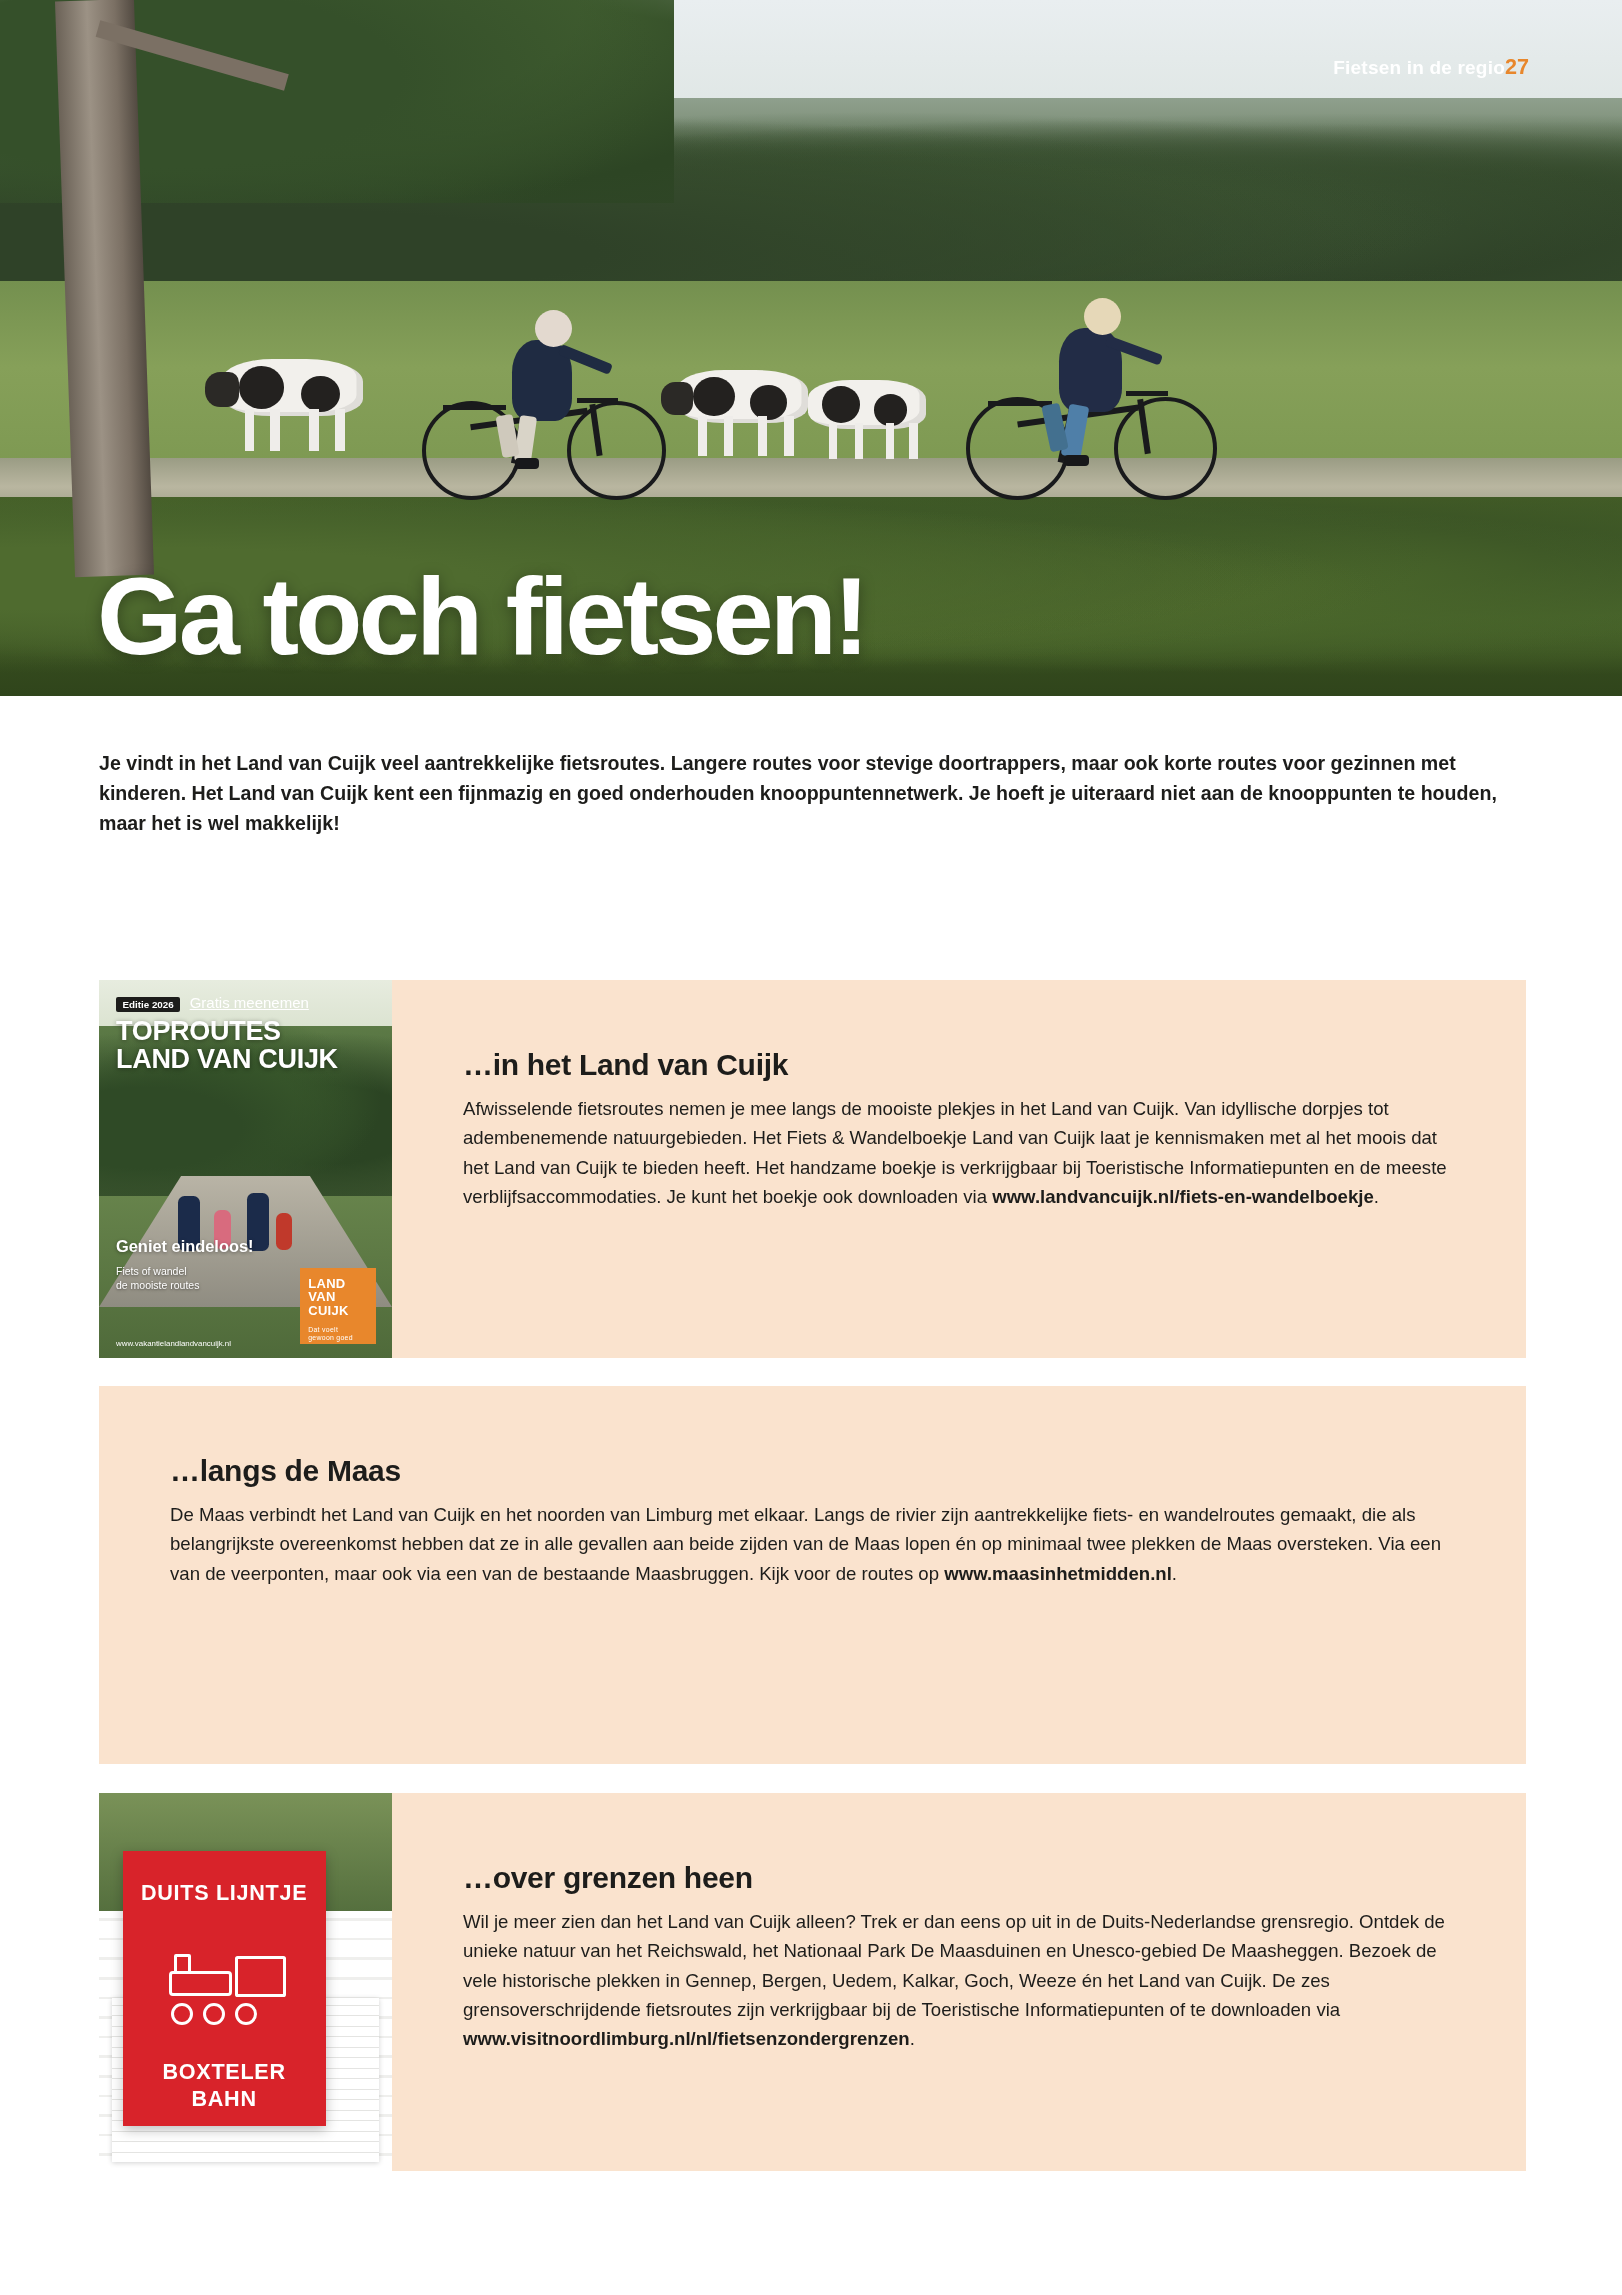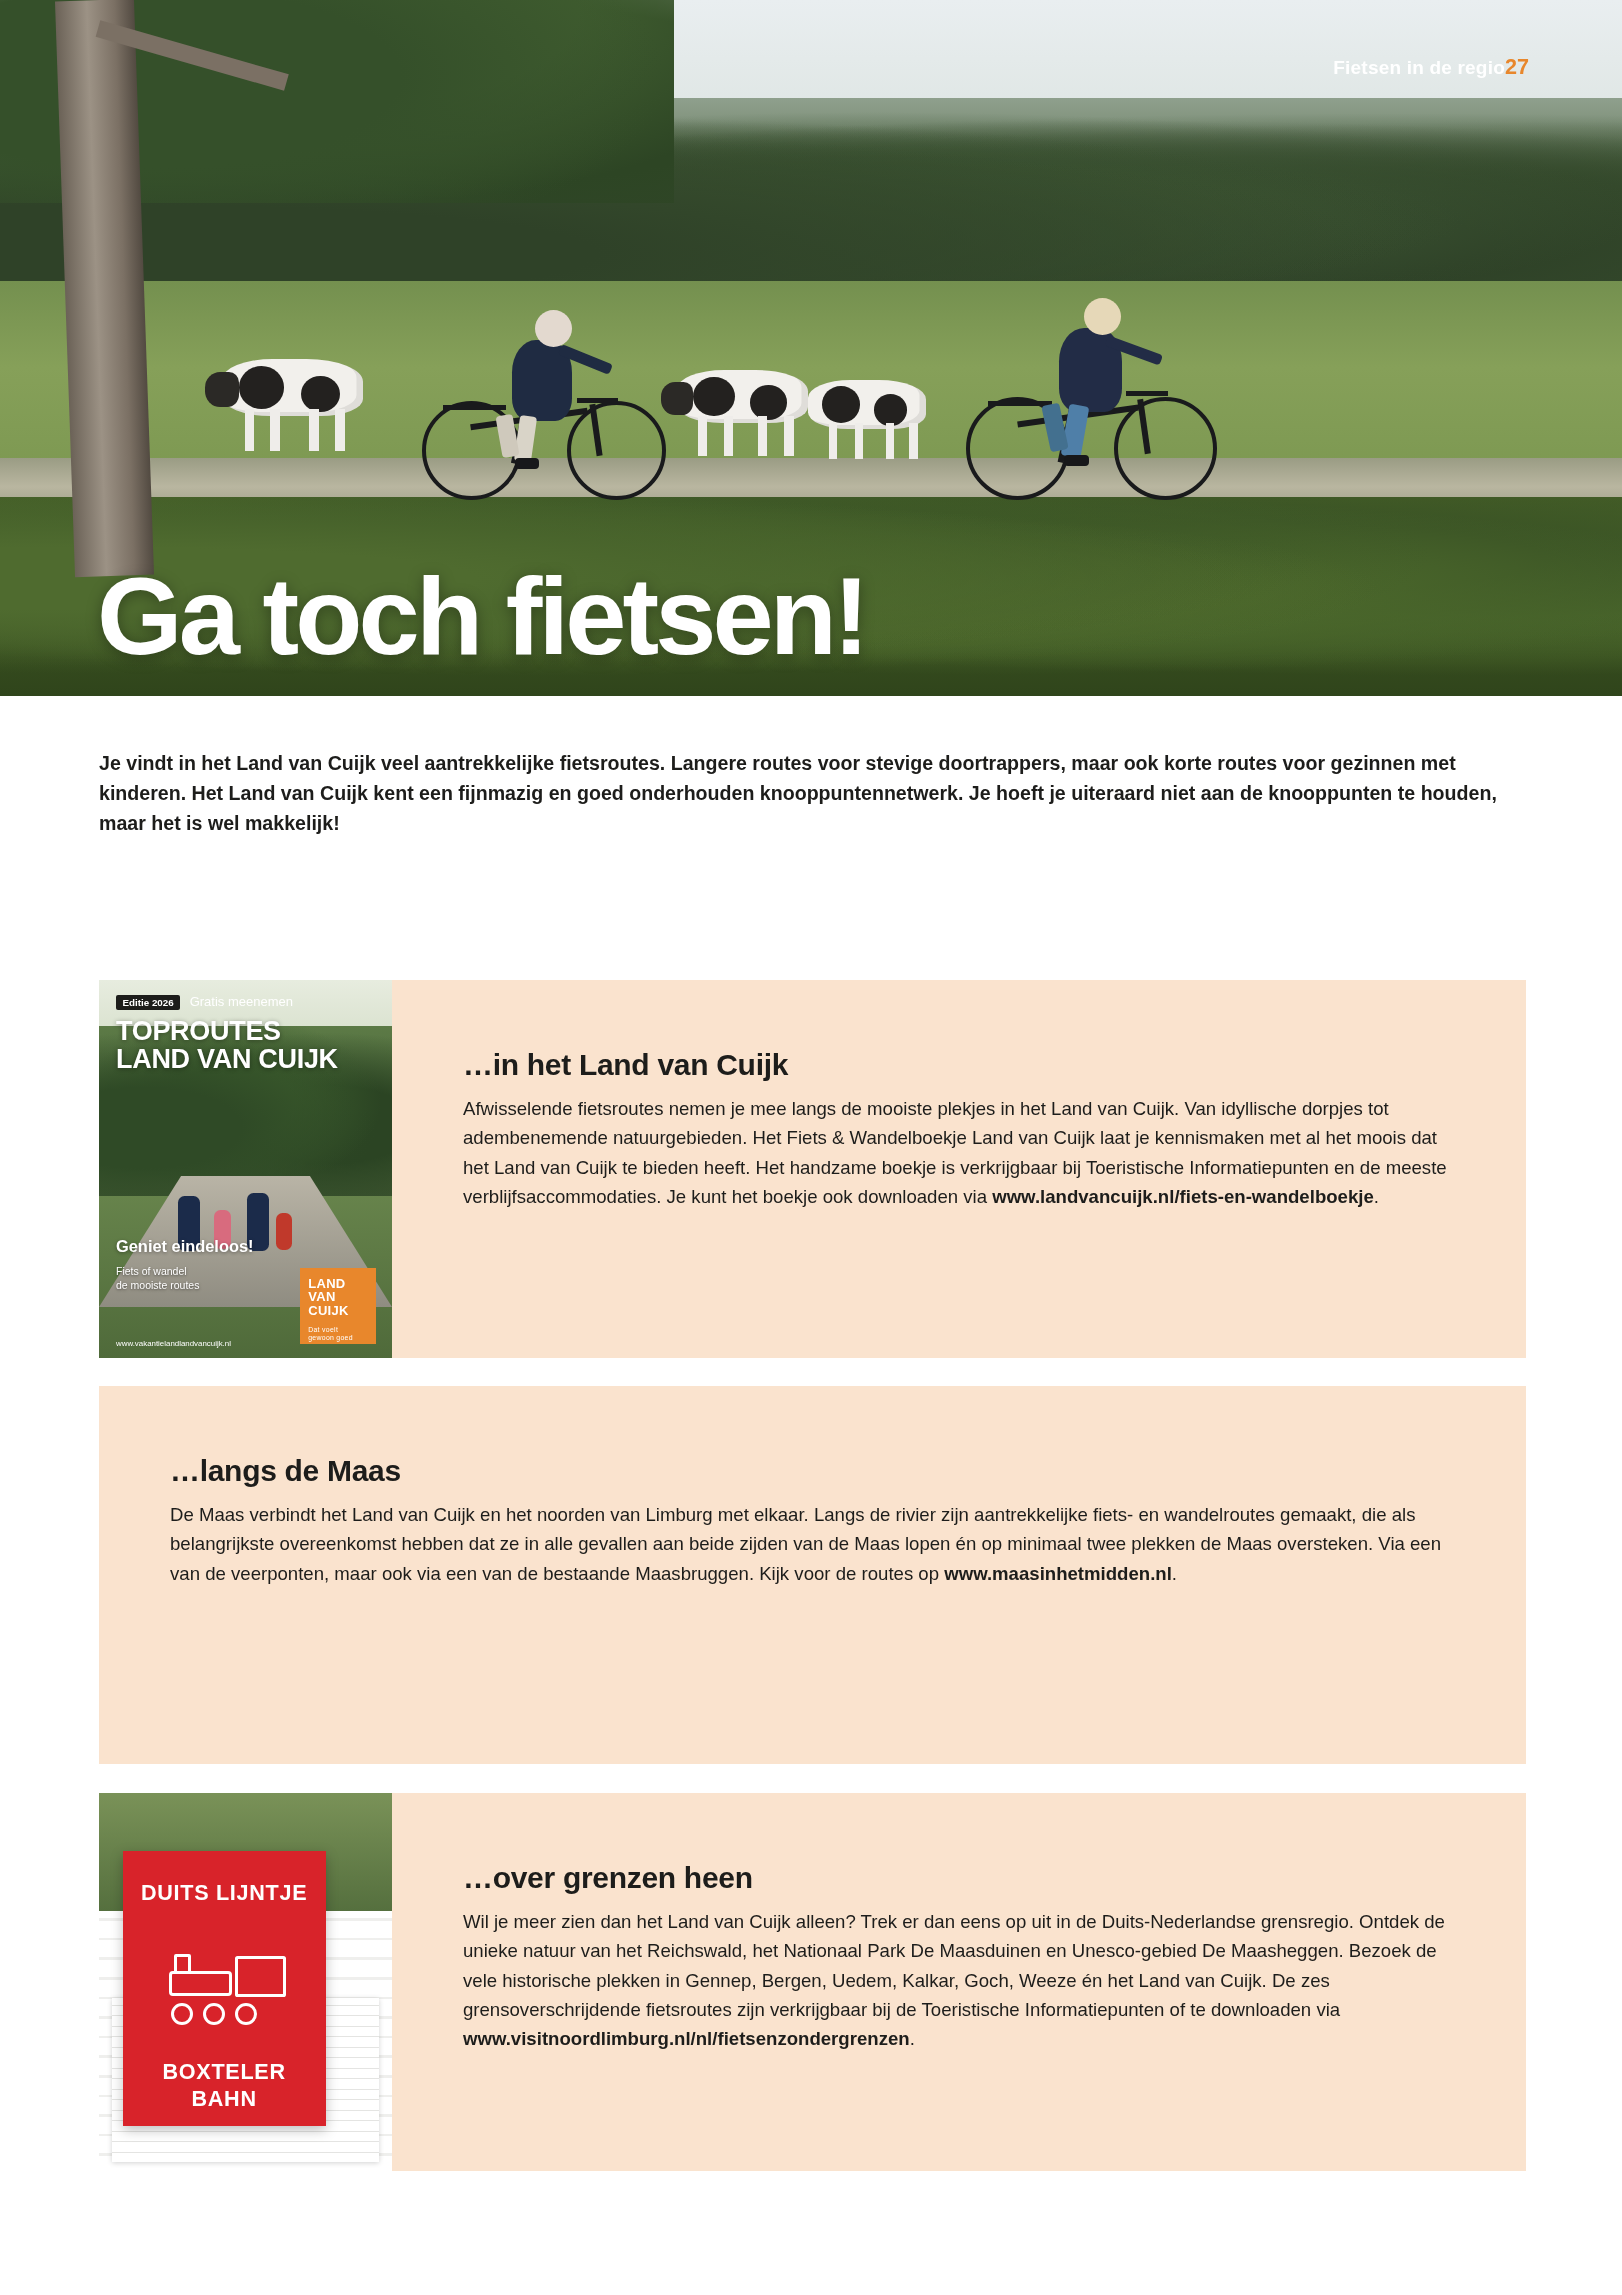--- a/index.html
+++ b/index.html
@@ -229,21 +229,21 @@
   .cover1 .c-fig { position:absolute; background:#1b2b4a; border-radius:6.5px; }
   .cover1 .c-fig.pink { background:#d86b7e; }
   .cover1 .c-fig.red { background:#c0392b; }
   .cover1 .cov-top {
     position:absolute; left:0; top:0; width:100%; padding:14.4px 17px 0 17px; color:#fff;
   }
   .cover1 .cov-badge {
     display:inline-block; font-size:9.8px; font-weight:700; background:#1d1d1b; color:#fff;
     padding:2px 6.5px; border-radius:2px; margin-right:6.5px;
   }
-  .cover1 .cov-free { font-size:13px; font-weight:400; }
+  .cover1 .cov-free { font-size:15px; font-weight:400;text-decoration:underline; }
   .cover1 .cov-title {
     position:absolute; left:17px; top:38px; color:#fff; font-size:27px; font-weight:700;
     line-height:1.02; letter-spacing:-0.3px; text-shadow:0 1.3px 5.2px rgba(0,0,0,.4);
   }
   .cover1 .cov-sub {
     position:absolute; left:17px; top:257px; color:#fff; font-size:16.4px; font-weight:700;
     text-shadow:0 1.3px 3.9px rgba(0,0,0,.4);
   }
   .cover1 .cov-sub2 {
     position:absolute; left:17px; top:284px; color:#fff; font-size:10.5px; line-height:1.35;

